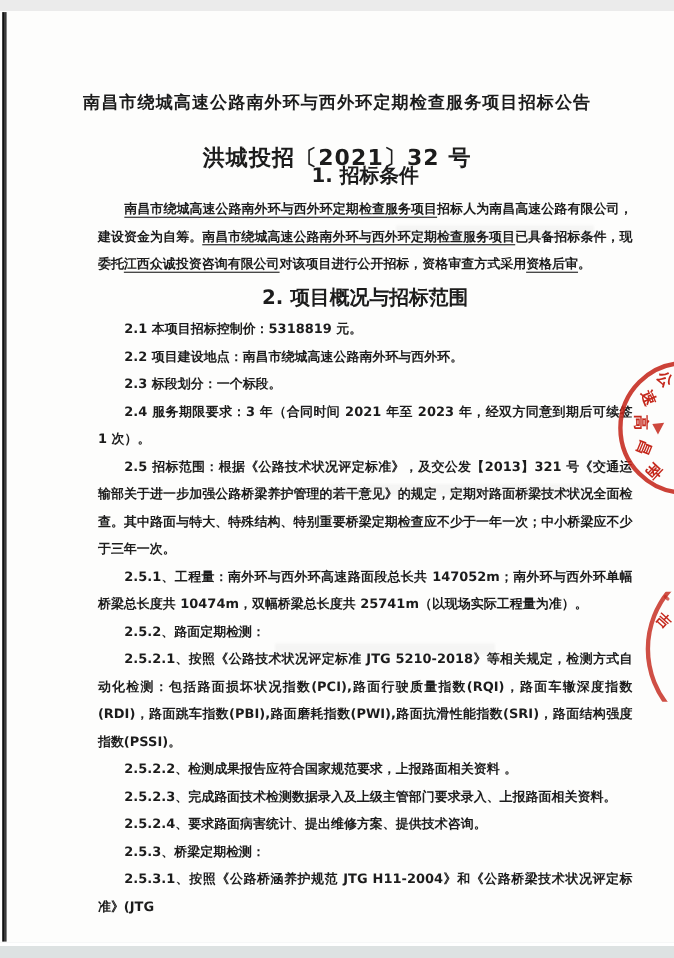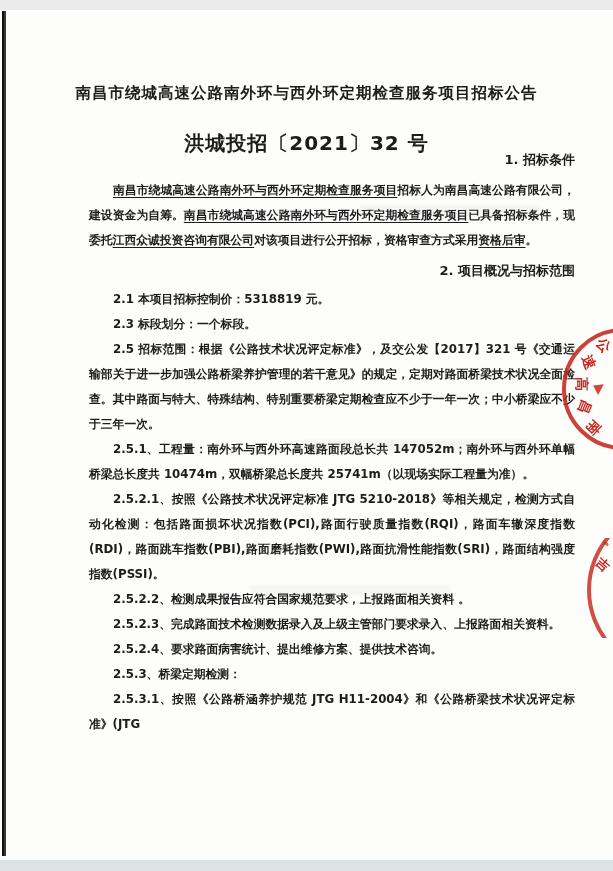--- a/index.html
+++ b/index.html
@@ -10,21 +10,21 @@
   }
   .edge-strip-top{position:absolute;left:0;top:0;width:613px;height:10px;background:#ebebeb;}
   .edge-strip-bottom{position:absolute;left:0;bottom:0;width:613px;height:11px;background:#dde2e2;border-top:3px solid #ffffff;}
   .scan-line-left{position:absolute;left:2px;top:11px;width:4px;height:845px;background:linear-gradient(90deg,#111 0 2px,#3a3a3a 2px 4px);}
   
   .title-block{position:absolute;left:0;top:82px;width:613px;text-align:center;}
   .doc-title{font-size:15.5px;font-weight:700;letter-spacing:1px;line-height:22px;margin:0;}
   .doc-number{font-size:20px;font-weight:700;letter-spacing:1px;margin:26px 0 0 0;}
   
   .body-text{position:absolute;left:89px;top:147px;width:486px;font-size:11.8px;line-height:25px;font-weight:600;text-align:justify;}
-  .sec-heading{font-size:13px;font-weight:700;margin:0 0 6px 0;text-align:right;}
+  .sec-heading{font-size:18px;font-weight:700;margin:0 0 6px 0;text-align:center;}
   .sec-heading.second{margin:5px 0 4px 0;}
   .para{margin:0;text-indent:24px;}
   .para.gap{margin-top:0;}
   .u{text-decoration:underline;text-underline-offset:3px;text-decoration-thickness:1px;}
   .seal1-ring{position:absolute;left:562px;top:328px;width:122px;height:122px;border:4px solid rgba(197,40,28,.88);border-radius:50%;box-sizing:border-box;}
   .seal-char{position:absolute;font-size:14px;font-weight:700;color:#c5281c;line-height:14px;}
   .seal1-c0{left:597px;top:338px;transform:rotate(48deg);}
   .seal1-c1{left:582px;top:355px;transform:rotate(68deg);}
   .seal1-c2{left:575px;top:377px;transform:rotate(90deg);}
   .seal1-c3{left:578px;top:400px;transform:rotate(112deg);}
@@ -54,23 +54,26 @@
 
   <div class="body-text">
 
     <p class="sec-heading">1. 招标条件</p>
 
     <p class="para"><span class="u">南昌市绕城高速公路南外环与西外环定期检查服务项目</span><span>招标人为南昌高速公路有限公司，建设资金为自筹。</span><span class="u">南昌市绕城高速公路南外环与西外环定期检查服务项目</span><span>已具备招标条件，现委托</span><span class="u">江西众诚投资咨询有限公司</span><span>对该项目进行公开招标，资格审查方式采用</span><span class="u">资格后审</span><span>。</span></p>
 
     <p class="sec-heading second">2. 项目概况与招标范围</p>
 
     <p class="para gap">2.1 本项目招标控制价：5318819 元。</p>
+    <p class="para gap">2.2 项目建设地点：南昌市绕城高速公路南外环与西外环。</p>
     <p class="para gap">2.3 标段划分：一个标段。</p>
-    <p class="para gap">2.5 招标范围：根据《公路技术状况评定标准》，及交公发【2017】321 号《交通运输部关于进一步加强公路桥梁养护管理的若干意见》的规定，定期对路面桥梁技术状况全面检查。其中路面与特大、特殊结构、特别重要桥梁定期检查应不少于一年一次；中小桥梁应不少于三年一次。</p>
+    <p class="para gap">2.4 服务期限要求：3 年（合同时间 2021 年至 2023 年，经双方同意到期后可续签 1 次）。</p>
+    <p class="para gap">2.5 招标范围：根据《公路技术状况评定标准》，及交公发【2013】321 号《交通运输部关于进一步加强公路桥梁养护管理的若干意见》的规定，定期对路面桥梁技术状况全面检查。其中路面与特大、特殊结构、特别重要桥梁定期检查应不少于一年一次；中小桥梁应不少于三年一次。</p>
     <p class="para">2.5.1、工程量：南外环与西外环高速路面段总长共 147052m；南外环与西外环单幅桥梁总长度共 10474m，双幅桥梁总长度共 25741m（以现场实际工程量为准）。</p>
+    <p class="para">2.5.2、路面定期检测：</p>
     <p class="para">2.5.2.1、按照《公路技术状况评定标准 JTG 5210-2018》等相关规定，检测方式自动化检测：包括路面损坏状况指数(PCI),路面行驶质量指数(RQI)，路面车辙深度指数(RDI)，路面跳车指数(PBI),路面磨耗指数(PWI),路面抗滑性能指数(SRI)，路面结构强度指数(PSSI)。</p>
     <p class="para">2.5.2.2、检测成果报告应符合国家规范要求，上报路面相关资料 。</p>
     <p class="para">2.5.2.3、完成路面技术检测数据录入及上级主管部门要求录入、上报路面相关资料。</p>
     <p class="para">2.5.2.4、要求路面病害统计、提出维修方案、提供技术咨询。</p>
     <p class="para">2.5.3、桥梁定期检测：</p>
     <p class="para">2.5.3.1、按照《公路桥涵养护规范 JTG H11-2004》和《公路桥梁技术状况评定标准》(JTG</p>
 
   </div>
 
   <div>

